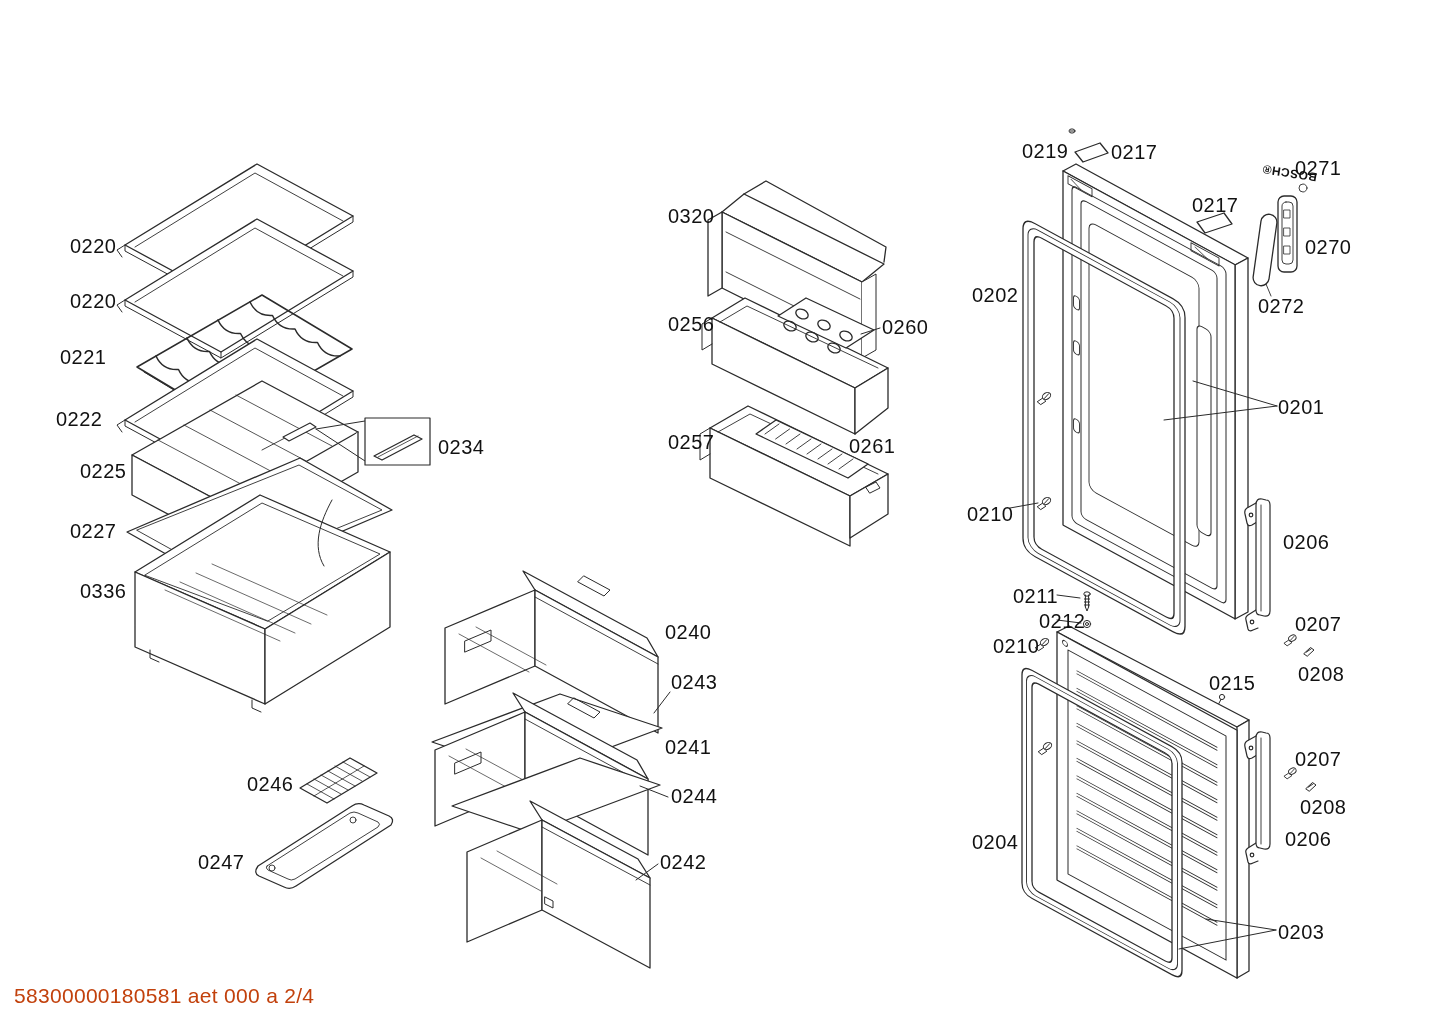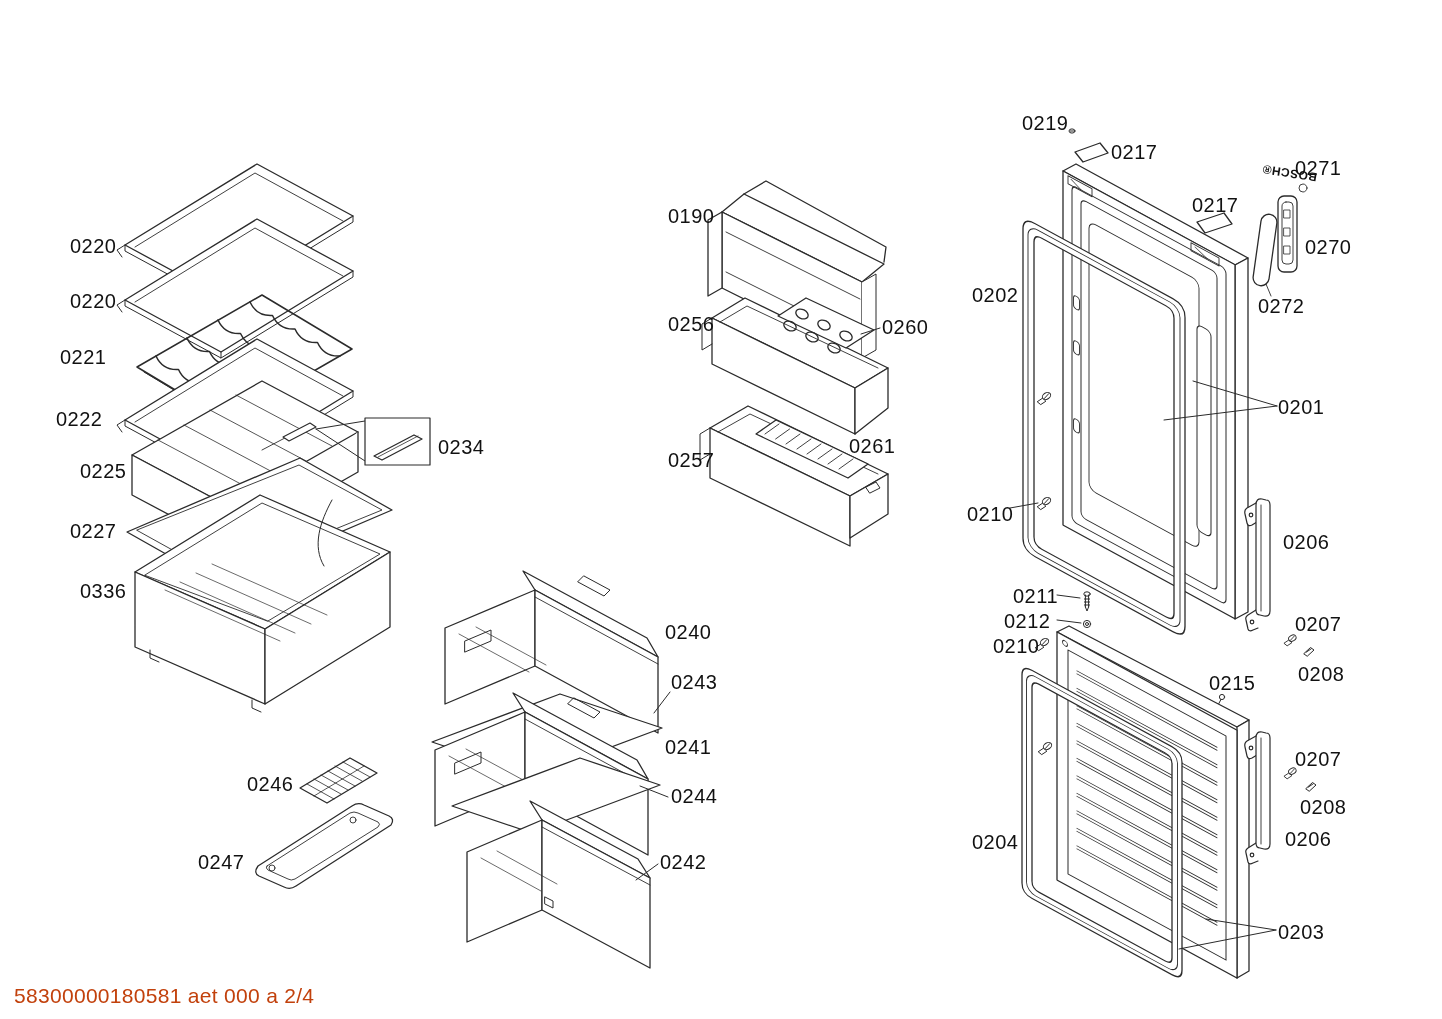--- a/index.html
+++ b/index.html
@@ -309,37 +309,37 @@
 <span class="lbl" style="left:70px;top:520px">0227</span>
 <span class="lbl" style="left:80px;top:580px">0336</span>
 <span class="lbl" style="left:438px;top:436px">0234</span>
 <span class="lbl" style="left:247px;top:773px">0246</span>
 <span class="lbl" style="left:198px;top:851px">0247</span>
 <span class="lbl" style="left:665px;top:621px">0240</span>
 <span class="lbl" style="left:671px;top:671px">0243</span>
 <span class="lbl" style="left:665px;top:736px">0241</span>
 <span class="lbl" style="left:671px;top:785px">0244</span>
 <span class="lbl" style="left:660px;top:851px">0242</span>
-<span class="lbl" style="left:668px;top:205px">0190</span>
+<span class="lbl" style="left:668px;top:205px">0320</span>
 <span class="lbl" style="left:668px;top:313px">0256</span>
 <span class="lbl" style="left:882px;top:316px">0260</span>
-<span class="lbl" style="left:668px;top:449px">0257</span>
+<span class="lbl" style="left:668px;top:431px">0257</span>
 <span class="lbl" style="left:849px;top:435px">0261</span>
-<span class="lbl" style="left:1022px;top:112px">0219</span>
+<span class="lbl" style="left:1022px;top:140px">0219</span>
 <span class="lbl" style="left:1111px;top:141px">0217</span>
 <span class="lbl" style="left:1295px;top:157px">0271</span>
 <span class="lbl" style="left:1192px;top:194px">0217</span>
 <span class="lbl" style="left:972px;top:284px">0202</span>
 <span class="lbl" style="left:1305px;top:236px">0270</span>
 <span class="lbl" style="left:1258px;top:295px">0272</span>
 <span class="lbl" style="left:1278px;top:396px">0201</span>
 <span class="lbl" style="left:967px;top:503px">0210</span>
 <span class="lbl" style="left:1283px;top:531px">0206</span>
 <span class="lbl" style="left:1013px;top:585px">0211</span>
-<span class="lbl" style="left:1004px;top:610px">0212</span>
+<span class="lbl" style="left:1039px;top:610px">0212</span>
 <span class="lbl" style="left:993px;top:635px">0210</span>
 <span class="lbl" style="left:1295px;top:613px">0207</span>
 <span class="lbl" style="left:1298px;top:663px">0208</span>
 <span class="lbl" style="left:1209px;top:672px">0215</span>
 <span class="lbl" style="left:1295px;top:748px">0207</span>
 <span class="lbl" style="left:1300px;top:796px">0208</span>
 <span class="lbl" style="left:1285px;top:828px">0206</span>
 <span class="lbl" style="left:972px;top:831px">0204</span>
 <span class="lbl" style="left:1278px;top:921px">0203</span>
 

